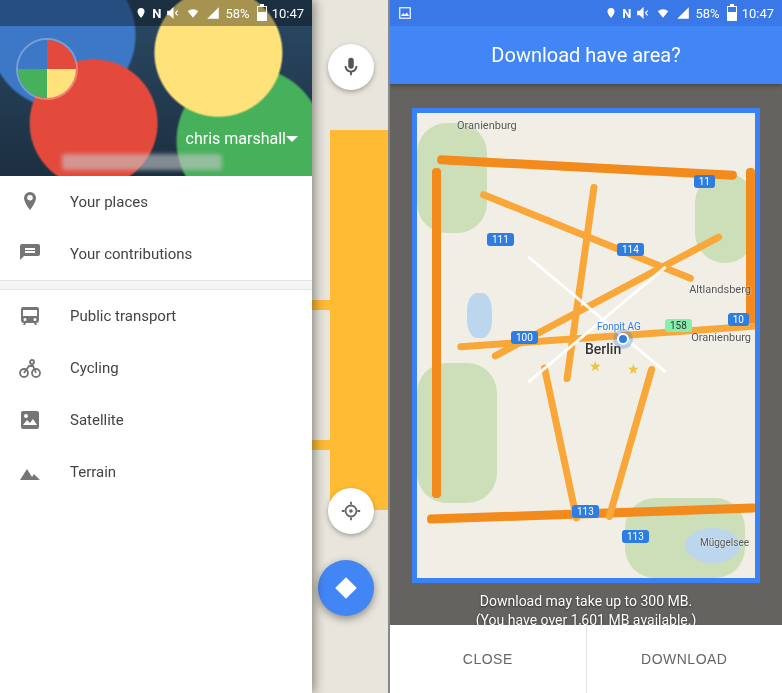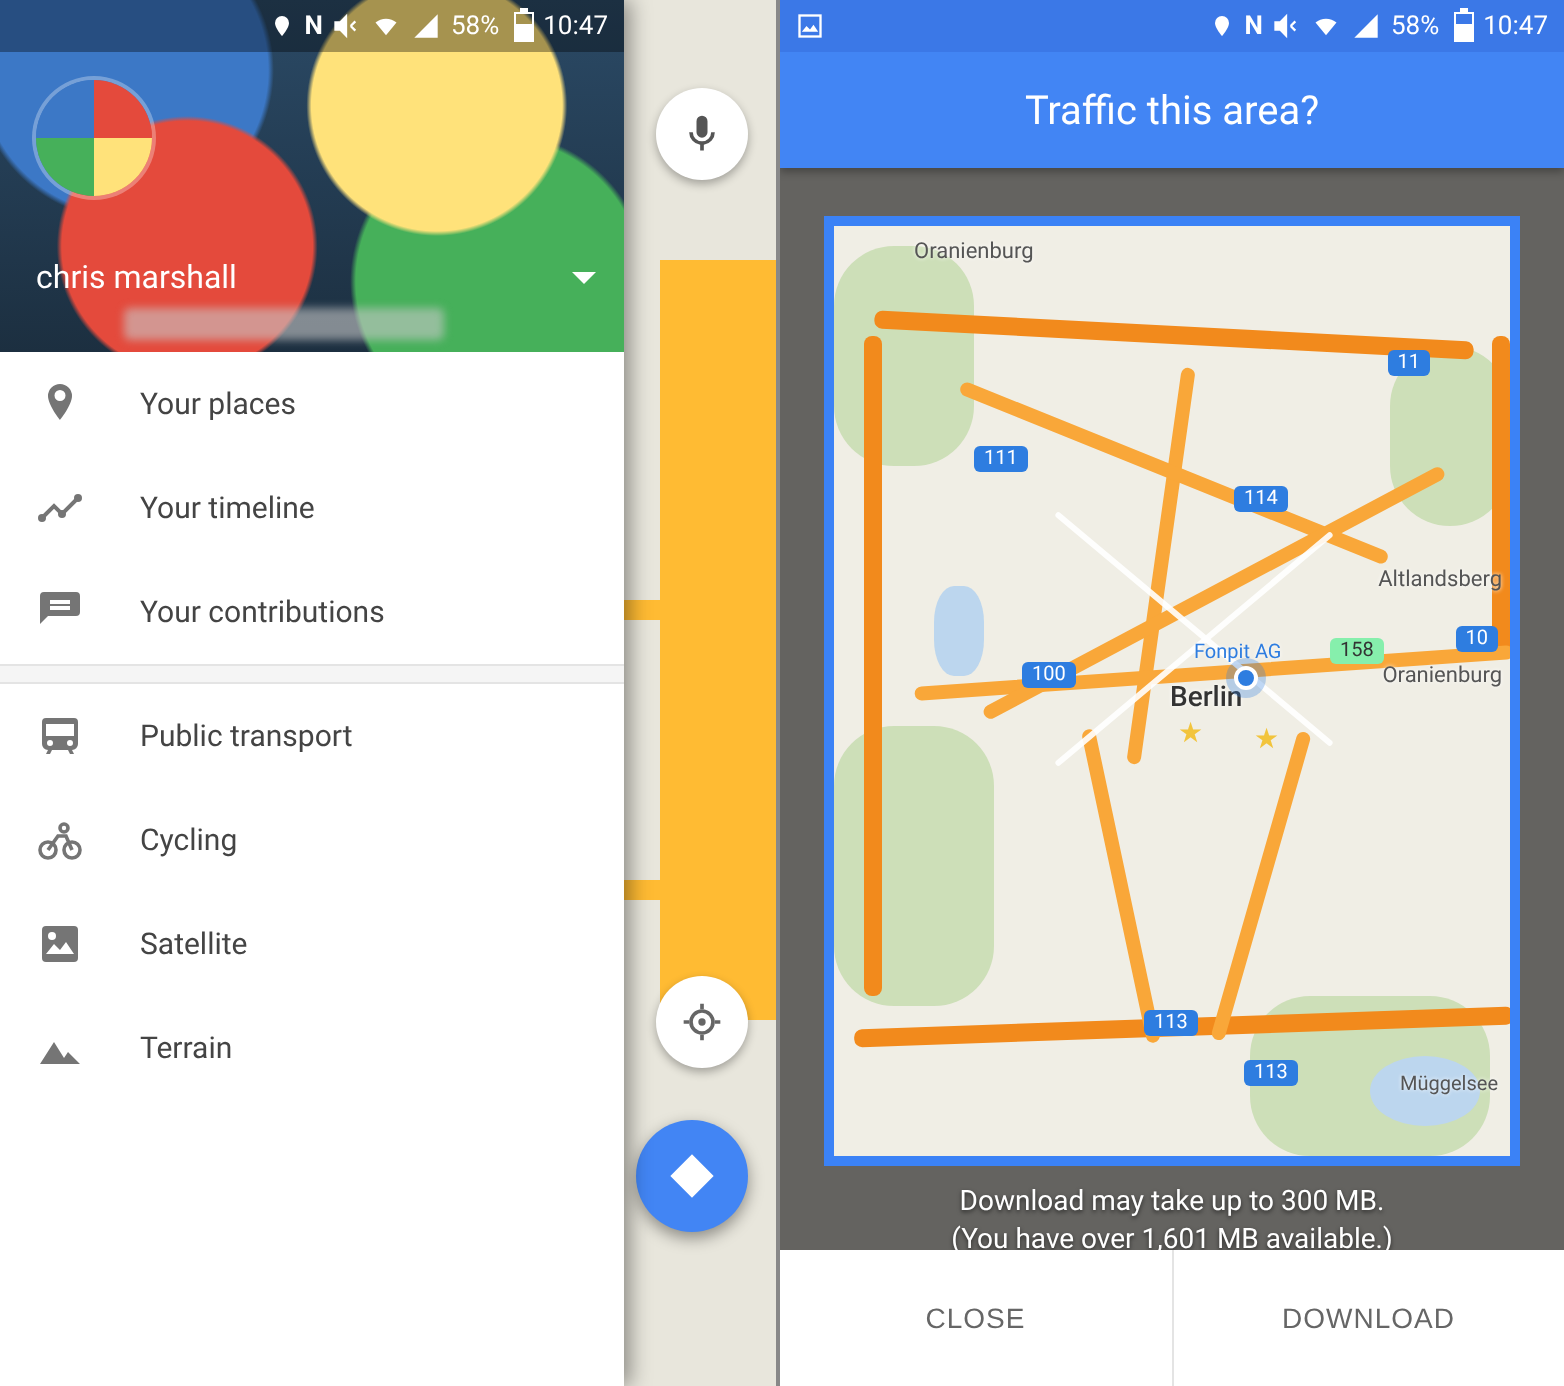--- a/index.html
+++ b/index.html
@@ -65,21 +65,21 @@
     padding-top:26px;
   }
   .avatar {
     width:58px;height:58px;border-radius:50%;
     position:absolute; left:18px; top:40px;
     background: conic-gradient(#e44a3c 0 90deg,#ffe27a 90deg 180deg,#46b05a 180deg 270deg,#3c78c6 270deg 360deg);
     box-shadow:0 0 0 2px rgba(255,255,255,.3);
   }
   .username-row {
     position:absolute; left:18px; bottom:28px; right:14px;
-    display:flex; align-items:center; justify-content:space-between;
+    display:flex; align-items:center; justify-content:flex-end;
     font-size:16px;
   }
   .username-row .chev { width:0;height:0;border-left:6px solid transparent;border-right:6px solid transparent;border-top:6px solid #fff;}
   .drawer-header .blur {
     position:absolute; left:62px; bottom:6px; width:160px; height:16px;
     background:rgba(200,200,200,.6); filter:blur(2px); border-radius:3px;
   }
 
   .menu { flex:1; overflow:auto; }
   .menu-gap { height:10px; background:#f5f5f5; border-top:1px solid #e4e4e4; border-bottom:1px solid #e4e4e4;}
@@ -206,31 +206,20 @@
     </div>
 
     <div class="menu">
       <div class="menu-item">
         <span class="mi-icon">
             <svg viewBox="0 0 24 24">
               <path fill="#757575" d="M12 2a6 6 0 0 0-6 6c0 4.5 6 12 6 12s6-7.5 6-12a6 6 0 0 0-6-6zm0 8.5A2.5 2.5 0 1 1 12 5a2.5 2.5 0 0 1 0 5.5z"></path>
             </svg>
           </span>
         <span>Your places</span>
-      </div>
-      <div class="menu-item">
-        <span class="mi-icon">
-            <svg viewBox="0 0 24 24">
-              <path fill="none" stroke="#757575" stroke-width="2" d="M3 17l6-6 4 4 8-8"></path>
-              <circle fill="#757575" cx="3" cy="17" r="2"></circle>
-              <circle fill="#757575" cx="13" cy="15" r="2"></circle>
-              <circle fill="#757575" cx="21" cy="7" r="2"></circle>
-            </svg>
-          </span>
-        <span>Your timeline</span>
       </div>
       <div class="menu-item">
         <span class="mi-icon">
             <svg viewBox="0 0 24 24">
               <path fill="#757575" d="M20 2H4a2 2 0 0 0-2 2v14l4-4h14a2 2 0 0 0 2-2V4a2 2 0 0 0-2-2zM7 9h10v2H7zm0-3h10v2H7z"></path>
             </svg>
           </span>
         <span>Your contributions</span>
       </div>
       <div class="menu-gap"></div>
@@ -306,21 +295,21 @@
         <svg width="14" height="14" viewBox="0 0 24 24">
           <path fill="#fff" d="M2 22L22 2v20H2z"></path>
         </svg>
       </span>
     <span>58%</span>
     <span class="sb-batt"></span>
     <span>10:47</span>
   </div>
 
   <div class="appbar">
-    <span>Traffic this area?</span>
+    <span>Download have area?</span>
   </div>
 
   <div class="overlay"></div>
 
   <div class="dl-card">
     <div class="map-canvas">
 
       <div class="green" style="top:10px;left:0;width:70px;height:110px;border-radius:30px;"></div>
       <div class="green" style="top:250px;left:0;width:80px;height:140px;border-radius:30px;"></div>
       <div class="green" style="top:60px;right:0;width:60px;height:90px;border-radius:30px;"></div>
@@ -343,21 +332,21 @@
       <div class="road minor" style="top:210px;left:90px;width:180px;height:3px;transform:rotate(-40deg);"></div>
 
       <div class="city-label" style="top:6px;left:40px;">Oranienburg</div>
       <div class="city-label" style="top:170px;right:4px;">Altlandsberg</div>
       <div class="city-label" style="top:218px;right:4px;">Oranienburg</div>
       <div class="city-label" style="bottom:30px;right:6px;font-size:10px;">Müggelsee</div>
       <div class="city-label" style="top:228px;left:168px;font-size:14px;color:#333;font-weight:500;">Berlin</div>
       <div class="poi-label" style="top:208px;left:160px;">Fonpit AG</div>
 
       <div class="shield" style="top:62px;right:40px;">11</div>
-      <div class="shield" style="top:110px;left:70px;">111</div>
+      <div class="shield" style="top:120px;left:70px;">111</div>
       <div class="shield" style="top:130px;left:200px;">114</div>
       <div class="shield" style="top:218px;left:94px;">100</div>
       <div class="shield y" style="top:206px;left:248px;">158</div>
       <div class="shield" style="top:200px;right:6px;">10</div>
       <div class="shield" style="bottom:35px;left:205px;">113</div>
       <div class="shield" style="bottom:60px;left:155px;">113</div>
 
       <div class="loc-dot" style="top:220px;left:200px;"></div>
       <div class="star" style="top:245px;left:172px;">★</div>
       <div class="star" style="top:248px;left:210px;">★</div>

